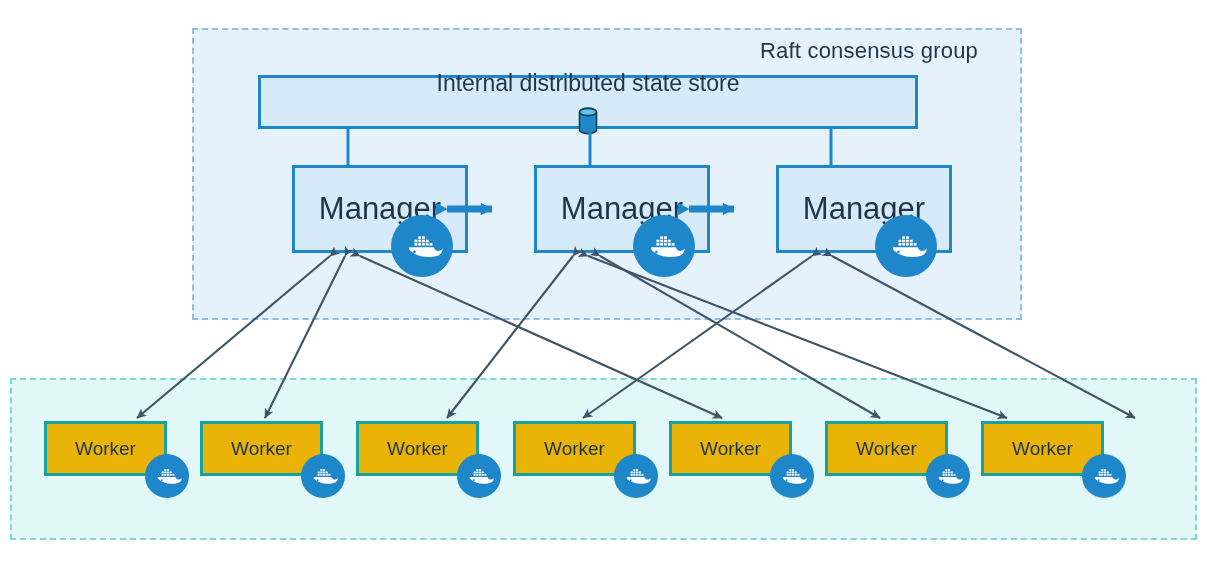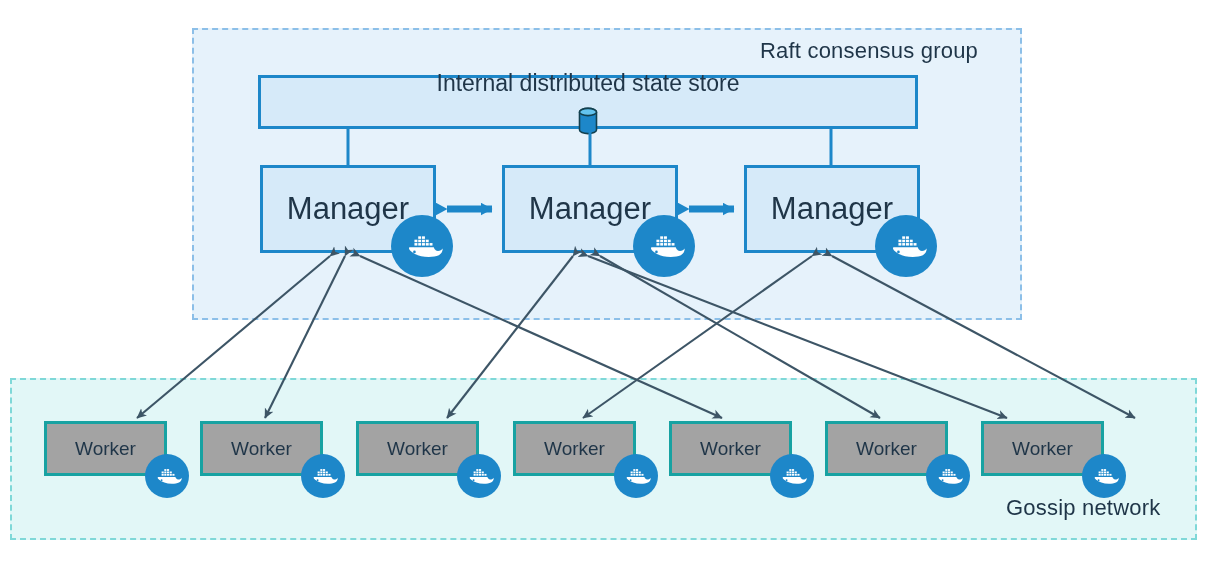--- a/index.html
+++ b/index.html
@@ -44,30 +44,31 @@
     white-space:nowrap;
   }
   #state-store{
     left:258px;top:75px;width:660px;height:54px;
     font-size:23px;
   }
   #state-store .store-inner{display:flex;align-items:center;gap:10px;flex-direction:column;}
   .manager{
     top:165px;width:176px;height:88px;
     font-size:31px;
+    margin-left:32px;
   }
   #manager-1{left:260px;}
   #manager-2{left:502px;}
   #manager-3{left:744px;}
 
   
   .worker{
     position:absolute;box-sizing:border-box;
     top:421px;width:123px;height:55px;
-    background:#a3a3a3;
+    background:#eab308;
     border:3px solid #17a2a2;
     display:flex;align-items:center;justify-content:center;
     color:#1f3548;
     font-size:19px;
     white-space:nowrap;
   }
 
   
   .whale{
     position:absolute;
@@ -112,21 +113,20 @@
     <span>Manager</span>
   </div>
   <div class="node-blue manager" id="manager-2">
     <span>Manager</span>
   </div>
   <div class="node-blue manager" id="manager-3">
     <span>Manager</span>
   </div>
 
   <div class="group" id="gossip-group"></div>
-  <div class="group-label" id="gossip-label">Gossip network</div>
 
   <div id="workers-layer">
       <div class="worker" style="left: 44px;">
         <span>Worker</span>
       </div>
       <div class="worker" style="left: 200px;">
         <span>Worker</span>
       </div>
       <div class="worker" style="left: 356px;">
         <span>Worker</span>

